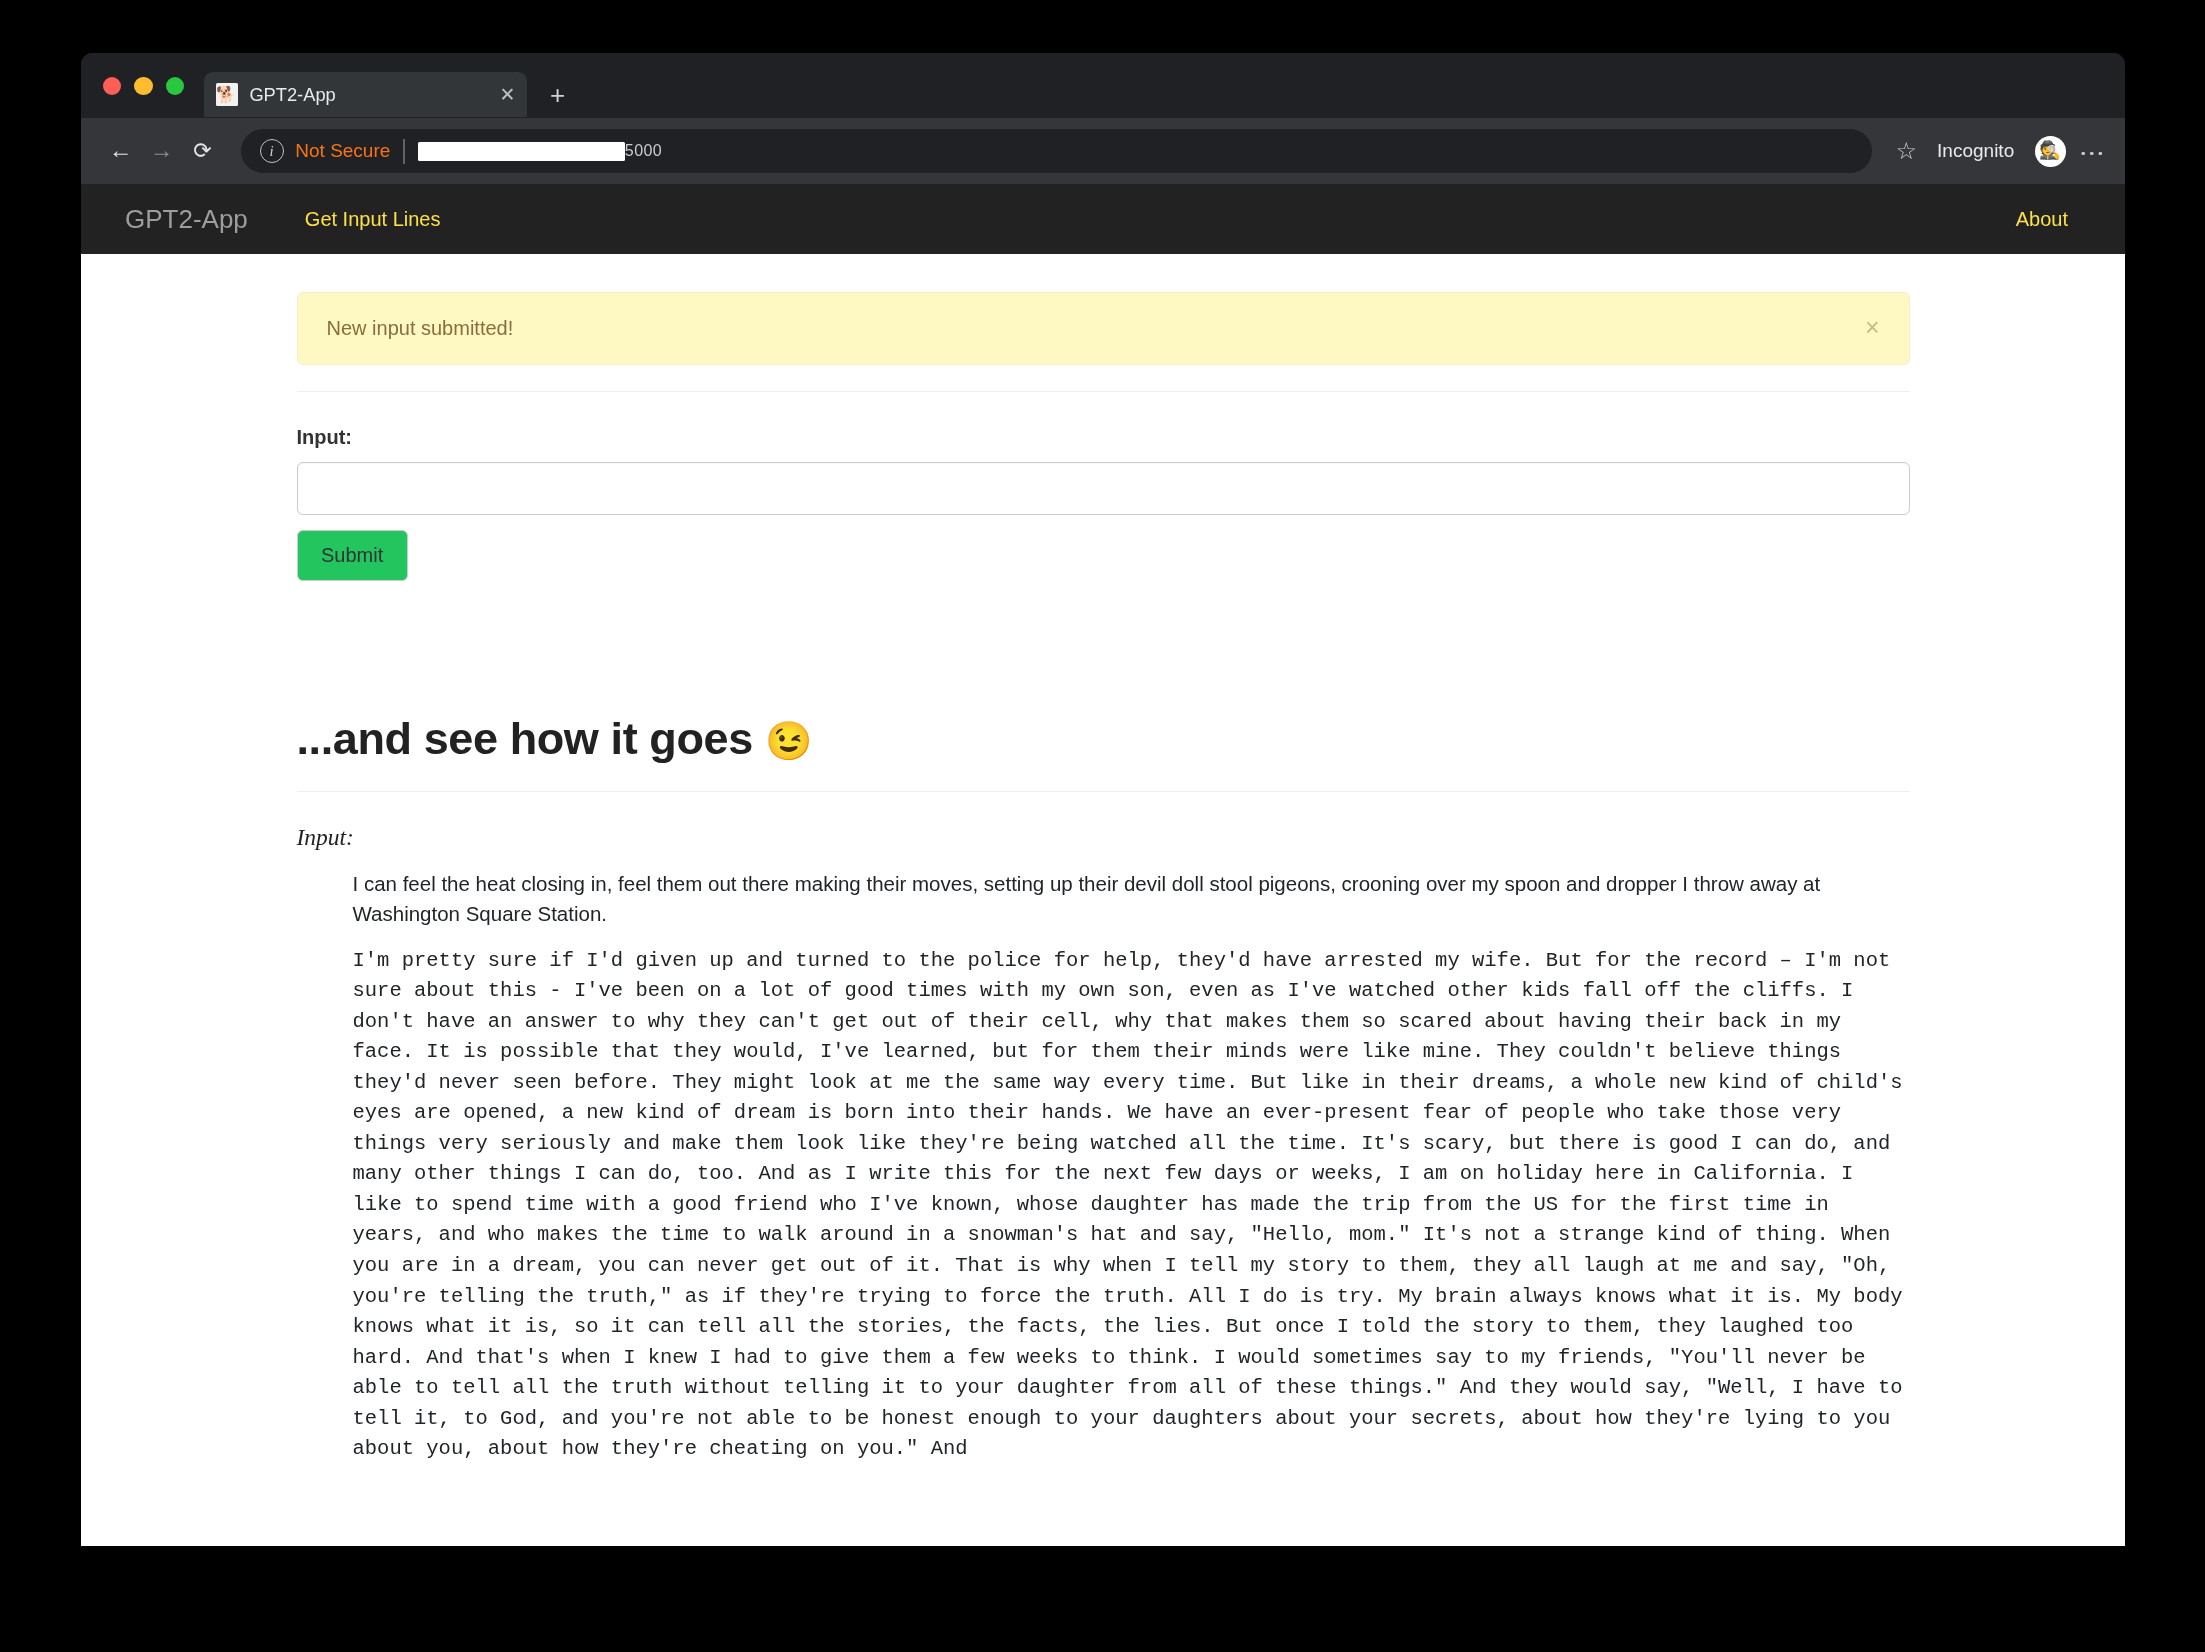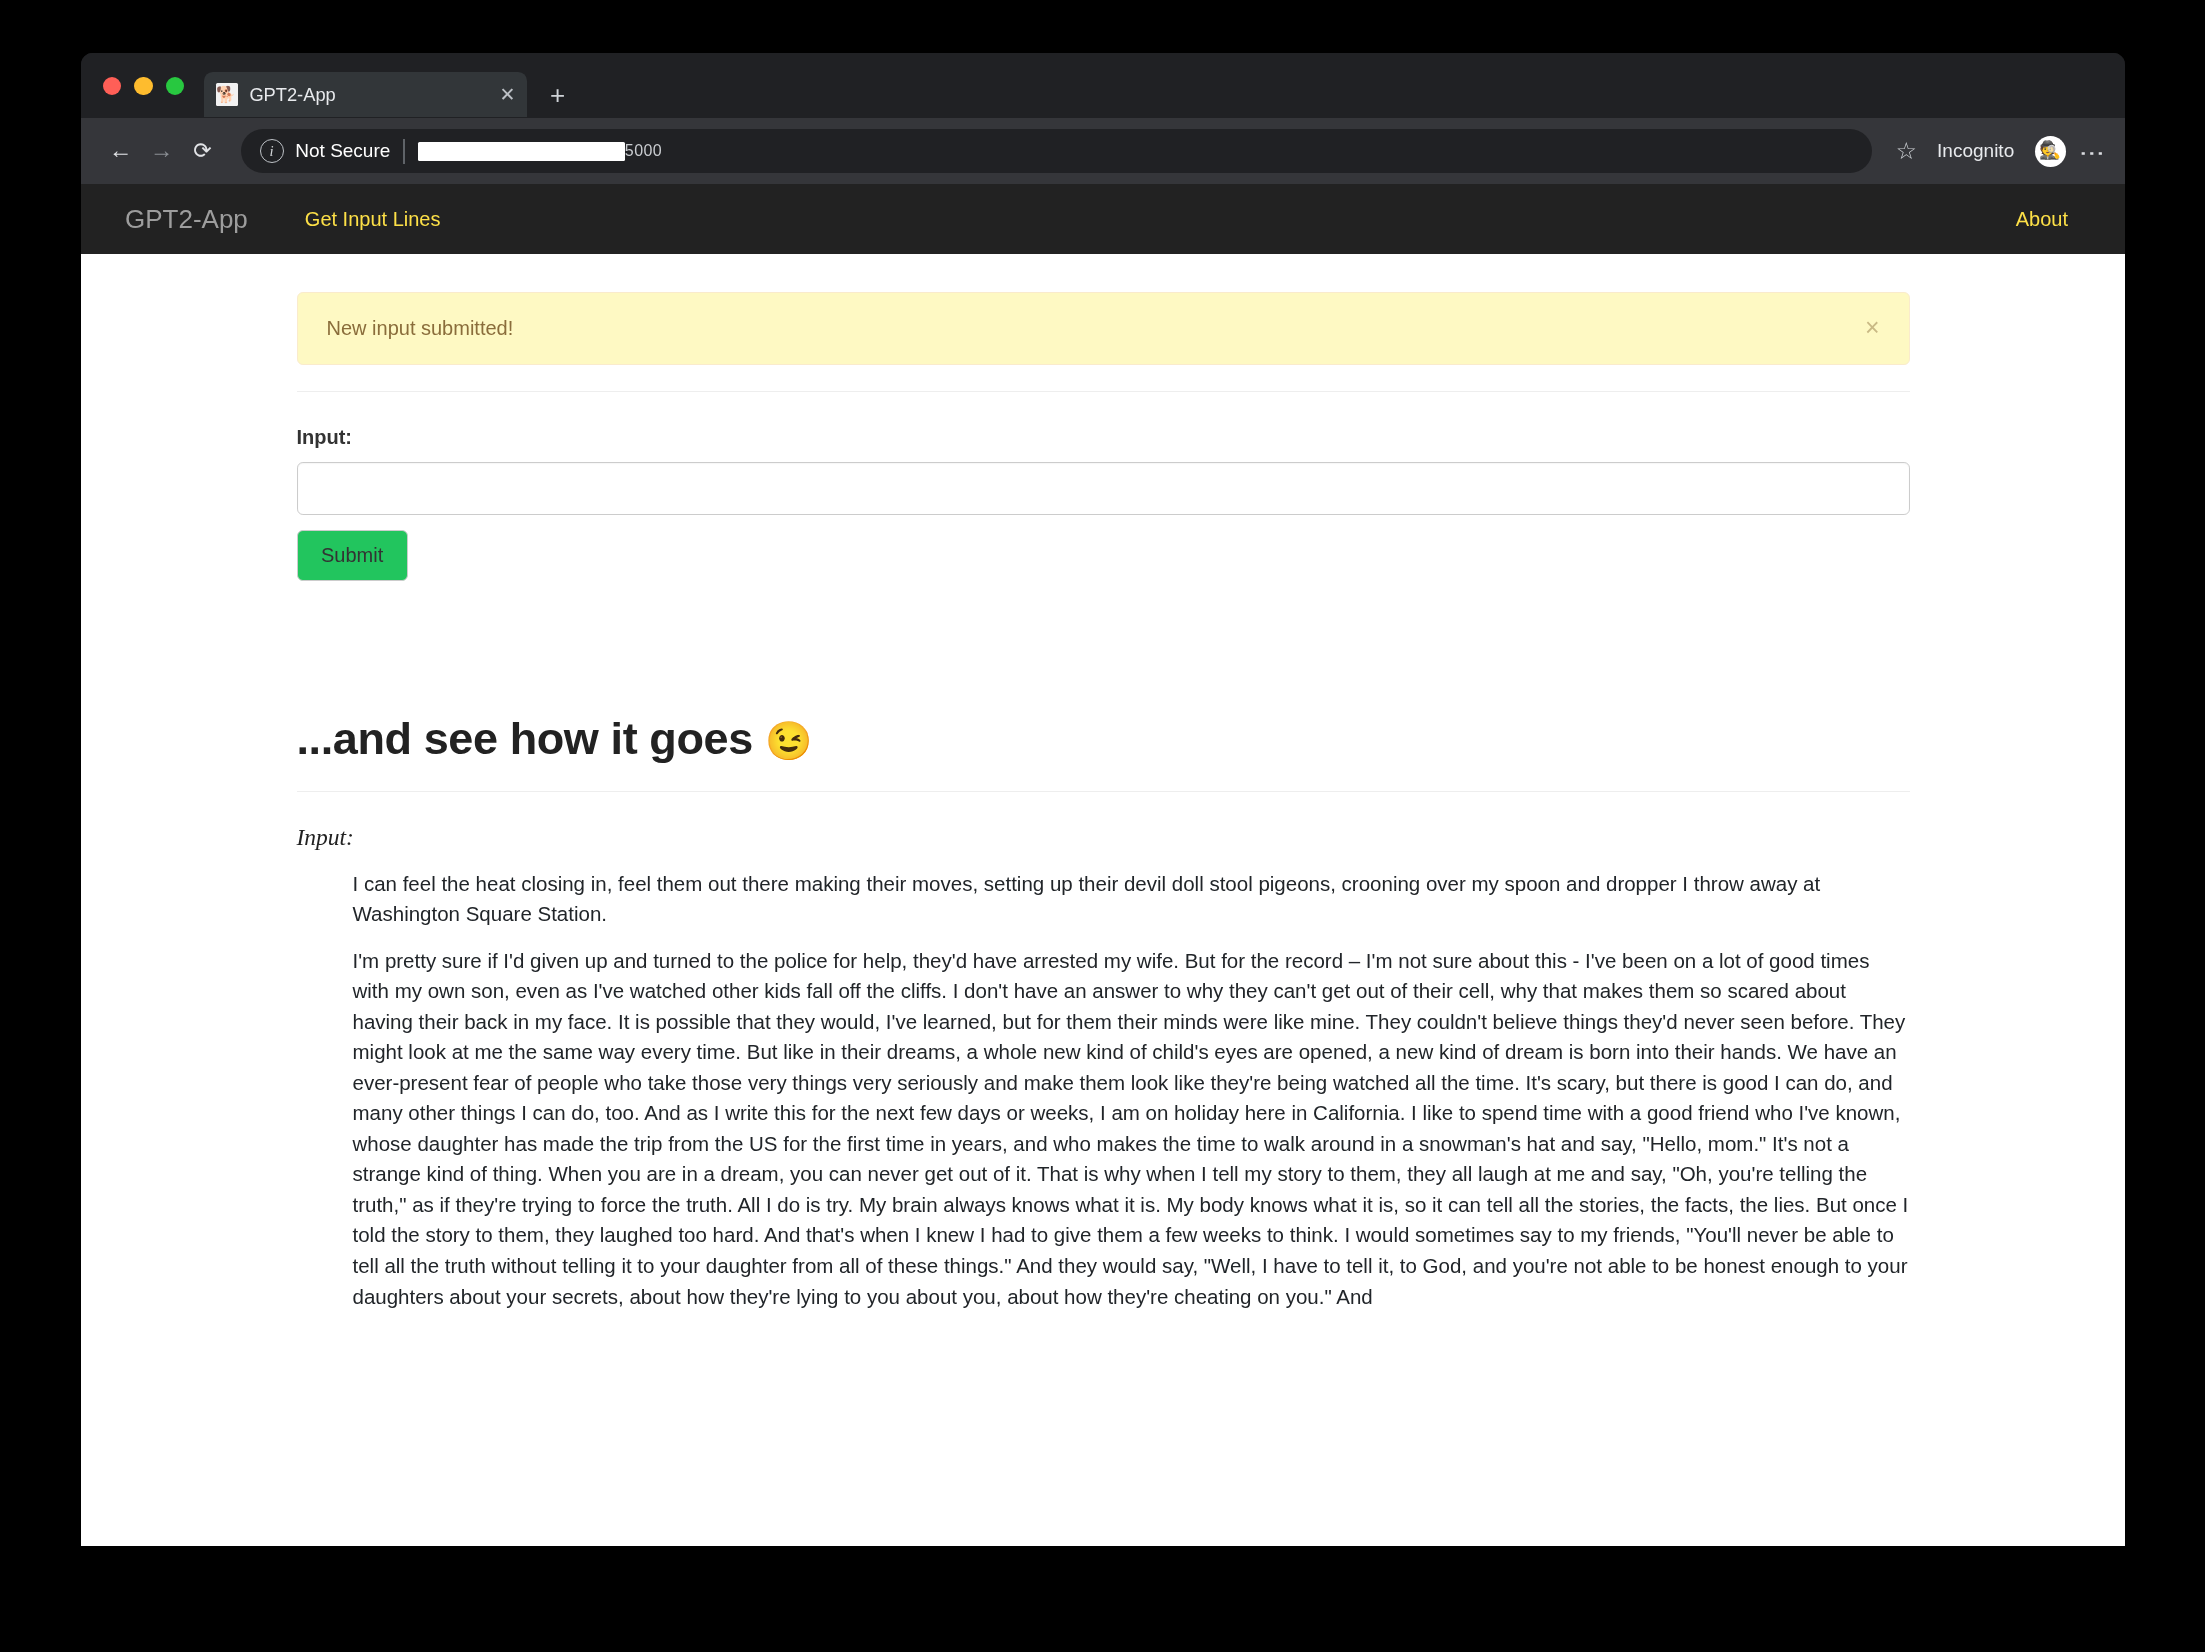--- a/index.html
+++ b/index.html
@@ -134,21 +134,21 @@
     font-size: 14.7px;
     font-style: italic;
     font-family: "Liberation Serif", serif;
     display: flex;
     align-items: center;
     justify-content: center;
     flex: none;
     margin-right: 11.7px;
   }
   .not-secure {
-    color: #ffffff;
+    color: #f97316;
     font-size: 19px;
     white-space: nowrap;
   }
   .url-sep {
     width: 1.5px;
     height: 25px;
     background: #5f6368;
     margin: 0 13px;
   }
   .url-redacted {
@@ -318,21 +318,21 @@
     color: #222;
     margin: 32px 0 0 0;
   }
   .io-body {
     margin: 17.6px 0 0 56px;
     font-size: 20.5px;
     line-height: 1.49;
     color: #212529;
     text-align: left;
   }
-  .output-block { margin-top: 16px; }
+  .output-block { margin-top: 16px; font-family: Liberation Mono, monospace; }
 </style>
 </head>
 <body>
 
 <div class="window">
 
   <div class="tabstrip">
     <div class="traffic">
       <div class="dot red"></div>
       <div class="dot yellow"></div>

